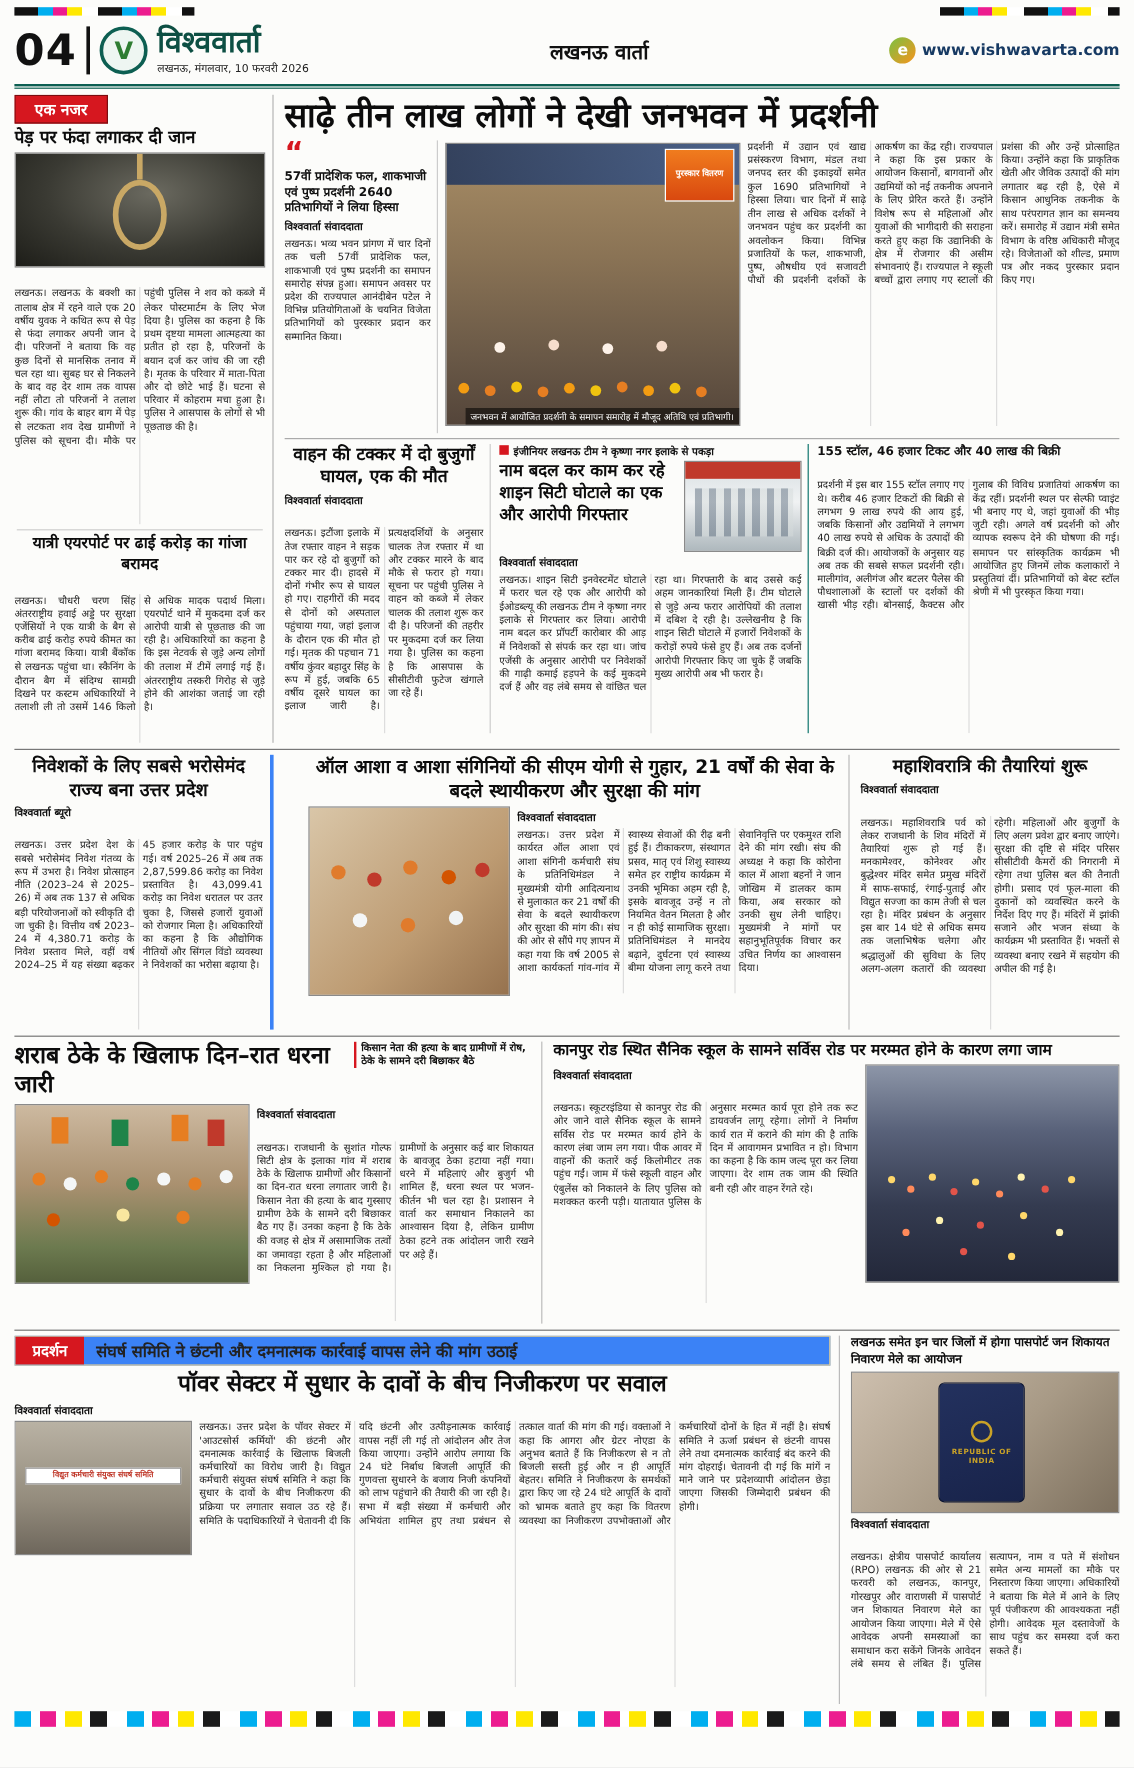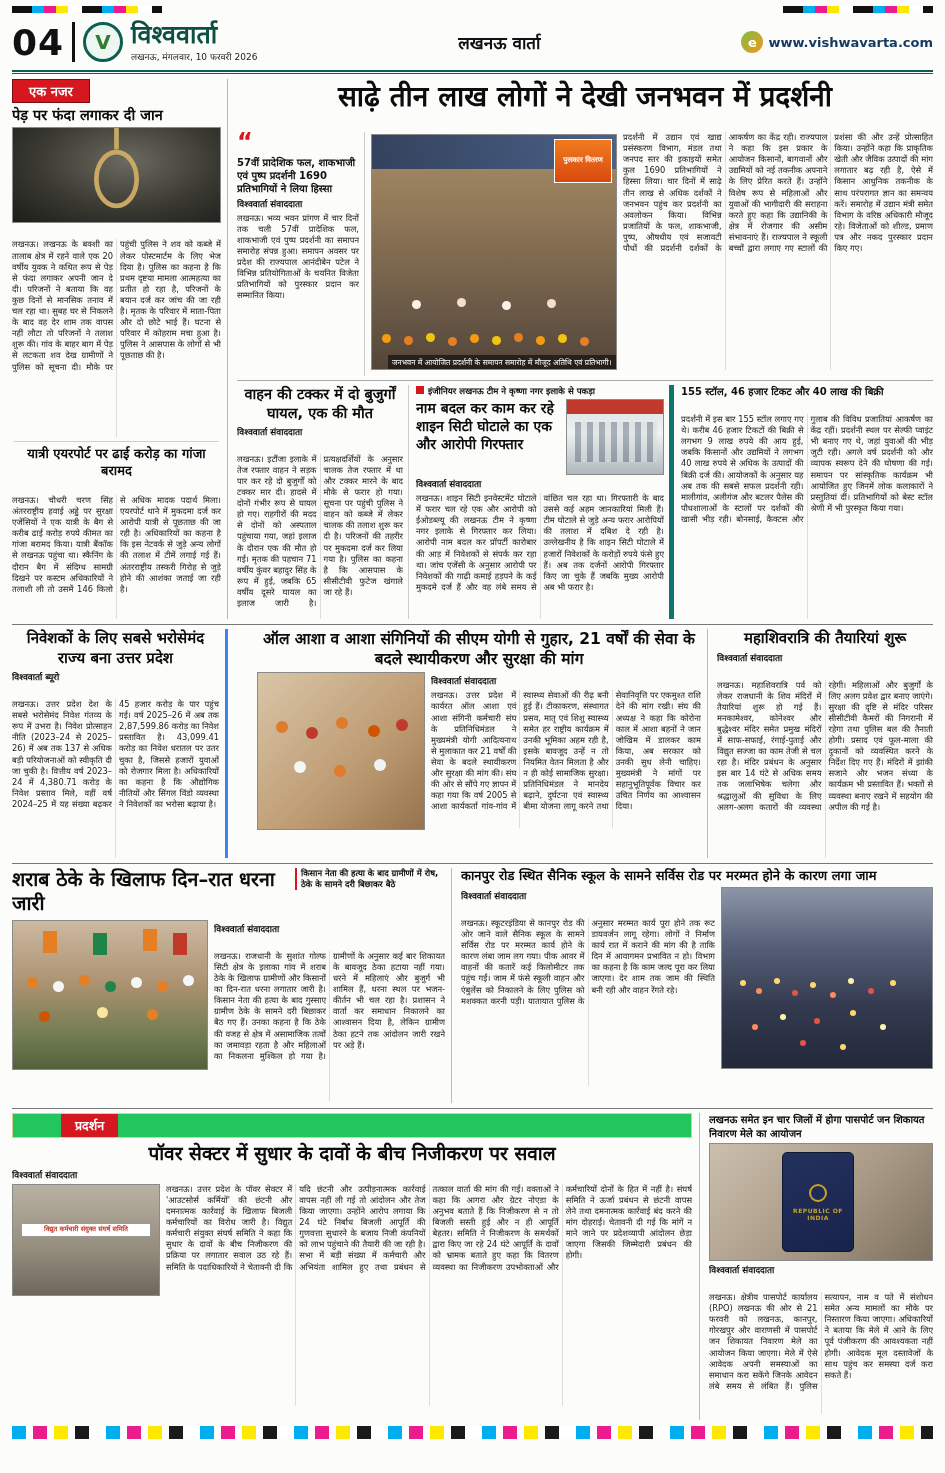--- a/index.html
+++ b/index.html
@@ -32,37 +32,37 @@
   
   .row1{height:540px;}
   .sidebar{width:216px;border-right:1px solid #b5b5b5;padding-right:6px;overflow:hidden;}
   .ek-label{display:inline-block;background:#d6171f;color:#fff;font-weight:800;font-size:13px;padding:2px 16px;border:1px solid #7a0d10;}
   .sb-head{font-size:14.5px;margin:4px 0 3px;line-height:1.2;}
   .noose{height:96px;width:100%;background:radial-gradient(ellipse at 55% 35%,#6b6a60 0%,#3a3a33 55%,#1d1d18 100%);margin-bottom:3px;}
   .sb-body1{height:198px;margin-bottom:4px;}
   .sb-head2{font-size:13px;text-align:center;margin:4px 2px;line-height:1.25;border-top:1px solid #cfcfcf;padding-top:4px;}
   .sb-body2{height:142px;}
   .lead{flex:1;overflow:hidden;}
-  .lead h1{font-size:28px;text-align:center;line-height:1.25;margin-bottom:18px;white-space:nowrap;overflow:hidden;}
+  .lead h1{font-size:28px;text-align:left;line-height:1.25;margin-bottom:3px;white-space:nowrap;overflow:hidden;}
   .lead-r1{display:flex;gap:6px;height:244px;}
   .standfirst-col{width:128px;border-right:1px solid #ccc;padding-right:5px;overflow:hidden;}
   .quote{color:#d6171f;font-size:24px;line-height:0.9;font-weight:800;}
   .standfirst{font-size:10px;font-weight:700;line-height:1.3;margin:2px 0;}
   .intro-body{height:128px;}
   .stage{width:246px;height:236px;background:linear-gradient(180deg,#a98e66 0%,#8a7355 40%,#6a5947 75%,#54453a 100%);margin-top:2px;}
   .stage::before{content:"";position:absolute;left:0;top:0;width:100%;height:34px;background:linear-gradient(90deg,#20355c,#3b5a8f);opacity:.85;}
   .stage::after{content:"";position:absolute;left:10px;bottom:26px;width:9px;height:9px;border-radius:50%;background:#f39c12;box-shadow:22px 2px 0 #e67e22,44px -1px 0 #f1c40f,66px 3px 0 #e67e22,88px 0 0 #f39c12,110px 2px 0 #f1c40f,132px -1px 0 #e67e22,154px 2px 0 #f39c12,176px 0 0 #f1c40f,198px 3px 0 #e67e22,30px -34px 0 #fdf2e9,75px -36px 0 #f6ddcc,120px -33px 0 #fdf2e9,165px -35px 0 #f6ddcc;}
   .poster{position:absolute;right:4px;top:4px;width:58px;height:44px;background:linear-gradient(180deg,#f07c1e,#d9480f);border:1px solid #fff;color:#fff;font-size:7px;font-weight:700;text-align:center;padding-top:15px;z-index:2;}
   .cap-overlay{position:absolute;left:16px;bottom:0;width:100%;background:rgba(0,0,0,.55);color:#fff;font-size:7.5px;padding:2px 4px;z-index:2;}
   .lead-mid{flex:1;height:238px;}
   .lead-r2{display:flex;gap:7px;height:246px;border-top:1px solid #aaa;margin-top:4px;padding-top:4px;}
   .vehicle{width:172px;border-right:1px solid #ccc;padding-right:5px;overflow:hidden;}
   .vehicle h2{font-size:14.5px;text-align:center;line-height:1.3;}
   .vehicle .body{height:182px;}
-  .shine{width:258px;border-right:5px solid #0f766e;padding-right:5px;overflow:hidden;}
+  .shine{width:258px;border-right:1px solid #0f766e;padding-right:5px;overflow:hidden;}
   .kicker{font-size:8.6px;font-weight:700;display:flex;gap:4px;align-items:flex-start;margin-bottom:2px;}
   .red-sq{width:8px;height:8px;background:#d6171f;flex-shrink:0;margin-top:1px;}
   .shine-top{display:flex;gap:5px;}
   .shine-top h2{flex:1;font-size:14px;line-height:1.3;}
   .shine-photo{width:98px;height:76px;background:linear-gradient(180deg,#d7dee2 0%,#f0f2f3 45%,#aeb8bd 100%);}
   .shine-photo::before{content:"";position:absolute;left:0;top:0;width:100%;height:14px;background:#c0392b;}
   .shine-photo::after{content:"";position:absolute;left:8px;top:22px;width:82px;height:40px;background:repeating-linear-gradient(90deg,#5d6d7e 0 6px,#d5dbdb 6px 12px);opacity:.5;}
   .shine .body{height:142px;margin-top:3px;}
   .lead-cont{flex:1;overflow:hidden;}
   .subhead{font-size:10px;font-weight:800;margin-bottom:3px;line-height:1.3;}
@@ -97,21 +97,21 @@
   .traffic{flex:1;overflow:hidden;}
   .traffic h2{font-size:13px;line-height:1.3;margin-bottom:2px;}
   .traffic-flex{display:flex;gap:6px;}
   .traffic-left{flex:1;overflow:hidden;}
   .traffic-left .body{height:168px;}
   .traffic-photo{width:212px;height:182px;background:linear-gradient(180deg,#8d96a8 0%,#59627a 30%,#343b50 65%,#23283a 100%);}
   .traffic-photo::after{content:"";position:absolute;left:18px;top:92px;width:6px;height:6px;border-radius:50%;background:#ffd76a;box-shadow:16px 8px 0 #ff8a5a,34px -2px 0 #ffd76a,52px 10px 0 #e2544a,70px 2px 0 #ffd76a,90px 12px 0 #ff8a5a,108px -2px 0 #fff3b0,128px 8px 0 #e2544a,150px 0 0 #ffd76a,40px 34px 0 #fff3b0,74px 38px 0 #e2544a,110px 30px 0 #ffd76a,12px 44px 0 #ff8a5a,140px 44px 0 #fff3b0,60px 60px 0 #e2544a,100px 64px 0 #ffd76a;}
   
   .rowDE{height:312px;border-top:1.5px solid #777;margin-top:5px;padding-top:4px;}
   .left-zone{flex:1;border-right:1px solid #bbb;padding-right:7px;overflow:hidden;}
-  .band{display:flex;align-items:center;gap:10px;background:#22c55e;border:1px solid #e0cc96;height:25px;margin-bottom:4px;padding-left:48px;}
+  .band{display:flex;align-items:center;gap:10px;background:#3b82f6;border:1px solid #e0cc96;height:25px;margin-bottom:4px;}
   .band-label{background:#d6171f;color:#fff;font-weight:800;font-size:12.5px;padding:3px 14px;height:100%;display:flex;align-items:center;}
   .band-headline{font-size:13.5px;font-weight:800;color:#222;}
   .power h2{font-size:19px;text-align:center;line-height:1.25;margin:3px 0 1px;}
   .power-flex{display:flex;gap:6px;margin-top:2px;}
   .power-photo{width:148px;height:112px;background:linear-gradient(180deg,#b9b2a4 0%,#938b7c 60%,#6e675c 100%);}
   .banner{position:absolute;left:8px;top:38px;width:130px;background:#fff;border:1px solid #999;color:#c0392b;font-size:6.5px;font-weight:800;text-align:center;padding:2px 1px;line-height:1.2;}
   .power .body{height:222px;flex:1;}
   .passport-art{width:224px;overflow:hidden;}
   .passport-art h2{font-size:10px;line-height:1.35;margin-bottom:3px;}
   .passport-photo{width:100%;height:118px;background:linear-gradient(135deg,#cdbfae 0%,#a89a86 55%,#7d705e 100%);}
@@ -165,21 +165,21 @@
       <div class="body cols2 sb-body1">लखनऊ। लखनऊ के बक्शी का तालाब क्षेत्र में रहने वाले एक 20 वर्षीय युवक ने कथित रूप से पेड़ से फंदा लगाकर अपनी जान दे दी। परिजनों ने बताया कि वह कुछ दिनों से मानसिक तनाव में चल रहा था। सुबह घर से निकलने के बाद वह देर शाम तक वापस नहीं लौटा तो परिजनों ने तलाश शुरू की। गांव के बाहर बाग में पेड़ से लटकता शव देख ग्रामीणों ने पुलिस को सूचना दी। मौके पर पहुंची पुलिस ने शव को कब्जे में लेकर पोस्टमार्टम के लिए भेज दिया है। पुलिस का कहना है कि प्रथम दृष्टया मामला आत्महत्या का प्रतीत हो रहा है, परिजनों के बयान दर्ज कर जांच की जा रही है। मृतक के परिवार में माता-पिता और दो छोटे भाई हैं। घटना से परिवार में कोहराम मचा हुआ है। पुलिस ने आसपास के लोगों से भी पूछताछ की है।</div>
       <h3 class="sb-head2">यात्री एयरपोर्ट पर ढाई करोड़ का गांजा बरामद</h3>
       <div class="body cols2 sb-body2">लखनऊ। चौधरी चरण सिंह अंतरराष्ट्रीय हवाई अड्डे पर सुरक्षा एजेंसियों ने एक यात्री के बैग से करीब ढाई करोड़ रुपये कीमत का गांजा बरामद किया। यात्री बैंकॉक से लखनऊ पहुंचा था। स्कैनिंग के दौरान बैग में संदिग्ध सामग्री दिखने पर कस्टम अधिकारियों ने तलाशी ली तो उसमें 146 किलो से अधिक मादक पदार्थ मिला। एयरपोर्ट थाने में मुकदमा दर्ज कर आरोपी यात्री से पूछताछ की जा रही है। अधिकारियों का कहना है कि इस नेटवर्क से जुड़े अन्य लोगों की तलाश में टीमें लगाई गई हैं। अंतरराष्ट्रीय तस्करी गिरोह से जुड़े होने की आशंका जताई जा रही है।</div>
     </aside>
 
     <section class="lead">
       <h1>साढ़े तीन लाख लोगों ने देखी जनभवन में प्रदर्शनी</h1>
       <div class="lead-r1">
         <div class="standfirst-col">
           <div class="quote">“</div>
-          <div class="standfirst">57वीं प्रादेशिक फल, शाकभाजी एवं पुष्प प्रदर्शनी 1690 प्रतिभागियों ने लिया हिस्सा</div>
+          <div class="standfirst">57वीं प्रादेशिक फल, शाकभाजी एवं पुष्प प्रदर्शनी 2640 प्रतिभागियों ने लिया हिस्सा</div>
           <div class="byline">विश्ववार्ता संवाददाता</div>
           <div class="body intro-body">लखनऊ। भव्य भवन प्रांगण में चार दिनों तक चली 57वीं प्रादेशिक फल, शाकभाजी एवं पुष्प प्रदर्शनी का समापन समारोह संपन्न हुआ। समापन अवसर पर प्रदेश की राज्यपाल आनंदीबेन पटेल ने विभिन्न प्रतियोगिताओं के चयनित विजेता प्रतिभागियों को पुरस्कार प्रदान कर सम्मानित किया।</div>
         </div>
         <figure class="photo stage">
           <div class="poster">
             <span>पुरस्कार वितरण</span>
           </div>
           <figcaption class="cap-overlay">जनभवन में आयोजित प्रदर्शनी के समापन समारोह में मौजूद अतिथि एवं प्रतिभागी।</figcaption>
         </figure>
         <div class="body cols3 lead-mid">प्रदर्शनी में उद्यान एवं खाद्य प्रसंस्करण विभाग, मंडल तथा जनपद स्तर की इकाइयों समेत कुल 1690 प्रतिभागियों ने हिस्सा लिया। चार दिनों में साढ़े तीन लाख से अधिक दर्शकों ने जनभवन पहुंच कर प्रदर्शनी का अवलोकन किया। विभिन्न प्रजातियों के फल, शाकभाजी, पुष्प, औषधीय एवं सजावटी पौधों की प्रदर्शनी दर्शकों के आकर्षण का केंद्र रही। राज्यपाल ने कहा कि इस प्रकार के आयोजन किसानों, बागवानों और उद्यमियों को नई तकनीक अपनाने के लिए प्रेरित करते हैं। उन्होंने विशेष रूप से महिलाओं और युवाओं की भागीदारी की सराहना करते हुए कहा कि उद्यानिकी के क्षेत्र में रोजगार की असीम संभावनाएं हैं। राज्यपाल ने स्कूली बच्चों द्वारा लगाए गए स्टालों की प्रशंसा की और उन्हें प्रोत्साहित किया। उन्होंने कहा कि प्राकृतिक खेती और जैविक उत्पादों की मांग लगातार बढ़ रही है, ऐसे में किसान आधुनिक तकनीक के साथ परंपरागत ज्ञान का समन्वय करें। समारोह में उद्यान मंत्री समेत विभाग के वरिष्ठ अधिकारी मौजूद रहे। विजेताओं को शील्ड, प्रमाण पत्र और नकद पुरस्कार प्रदान किए गए।</div>
@@ -262,20 +262,21 @@
         </div>
         <figure class="photo traffic-photo"></figure>
       </div>
     </article>
   </div>
 
   <div class="row rowDE">
     <div class="left-zone">
       <div class="band">
         <span class="band-label">प्रदर्शन</span>
+        <span class="band-headline">संघर्ष समिति ने छंटनी और दमनात्मक कार्रवाई वापस लेने की मांग उठाई</span>
       </div>
       <article class="power">
         <h2>पॉवर सेक्टर में सुधार के दावों के बीच निजीकरण पर सवाल</h2>
         <div class="byline">विश्ववार्ता संवाददाता</div>
         <div class="power-flex">
           <figure class="photo power-photo">
             <div class="banner">विद्युत कर्मचारी संयुक्त संघर्ष समिति</div>
           </figure>
           <div class="body cols4">लखनऊ। उत्तर प्रदेश के पॉवर सेक्टर में 'आउटसोर्स कर्मियों' की छंटनी और दमनात्मक कार्रवाई के खिलाफ बिजली कर्मचारियों का विरोध जारी है। विद्युत कर्मचारी संयुक्त संघर्ष समिति ने कहा कि सुधार के दावों के बीच निजीकरण की प्रक्रिया पर लगातार सवाल उठ रहे हैं। समिति के पदाधिकारियों ने चेतावनी दी कि यदि छंटनी और उत्पीड़नात्मक कार्रवाई वापस नहीं ली गई तो आंदोलन और तेज किया जाएगा। उन्होंने आरोप लगाया कि 24 घंटे निर्बाध बिजली आपूर्ति की गुणवत्ता सुधारने के बजाय निजी कंपनियों को लाभ पहुंचाने की तैयारी की जा रही है। सभा में बड़ी संख्या में कर्मचारी और अभियंता शामिल हुए तथा प्रबंधन से तत्काल वार्ता की मांग की गई। वक्ताओं ने कहा कि आगरा और ग्रेटर नोएडा के अनुभव बताते हैं कि निजीकरण से न तो बिजली सस्ती हुई और न ही आपूर्ति बेहतर। समिति ने निजीकरण के समर्थकों द्वारा किए जा रहे 24 घंटे आपूर्ति के दावों को भ्रामक बताते हुए कहा कि वितरण व्यवस्था का निजीकरण उपभोक्ताओं और कर्मचारियों दोनों के हित में नहीं है। संघर्ष समिति ने ऊर्जा प्रबंधन से छंटनी वापस लेने तथा दमनात्मक कार्रवाई बंद करने की मांग दोहराई। चेतावनी दी गई कि मांगें न माने जाने पर प्रदेशव्यापी आंदोलन छेड़ा जाएगा जिसकी जिम्मेदारी प्रबंधन की होगी।</div>
         </div>

